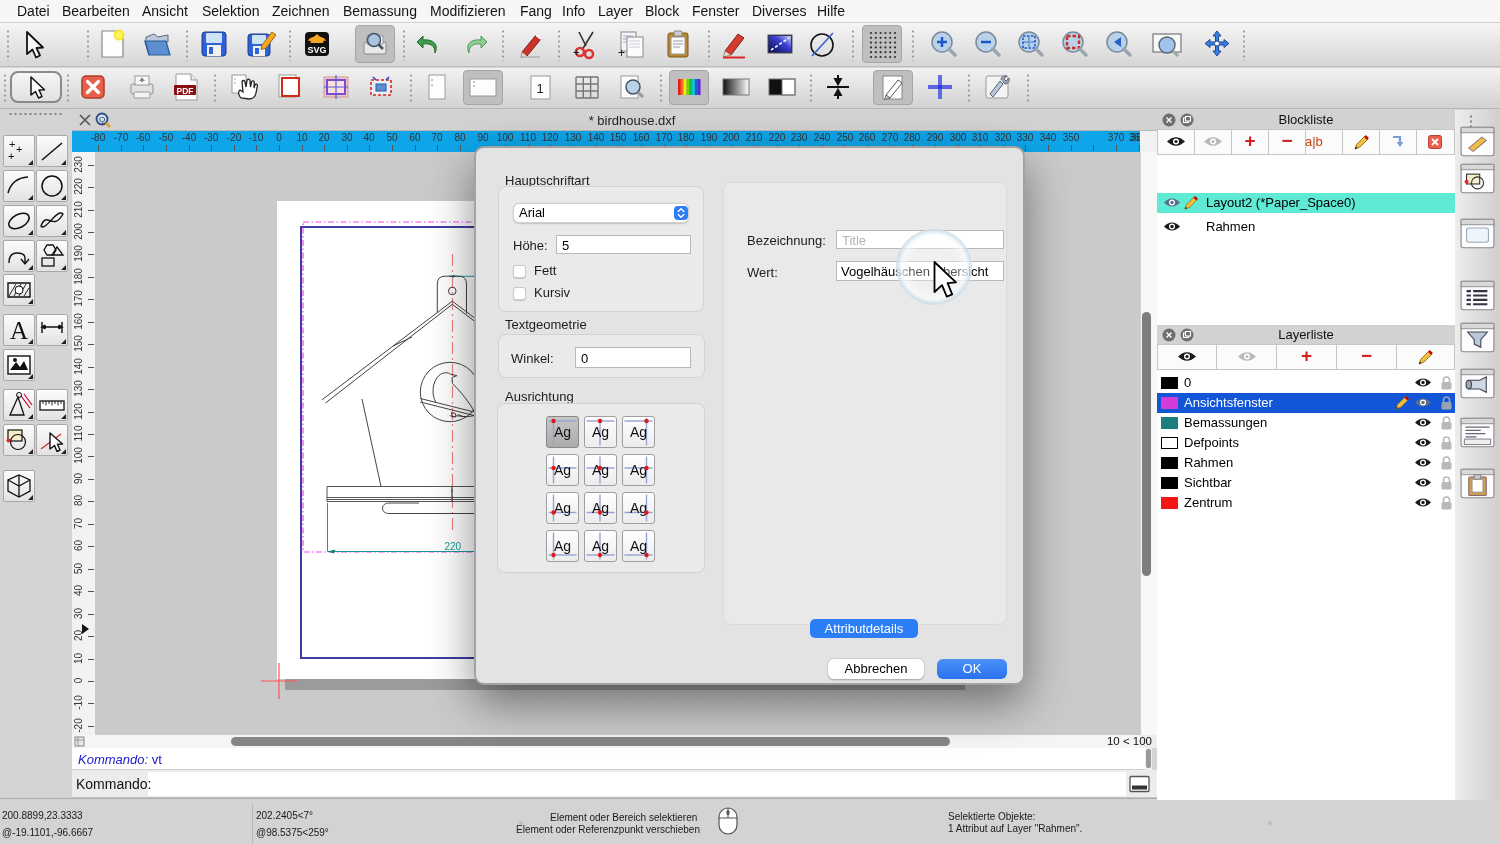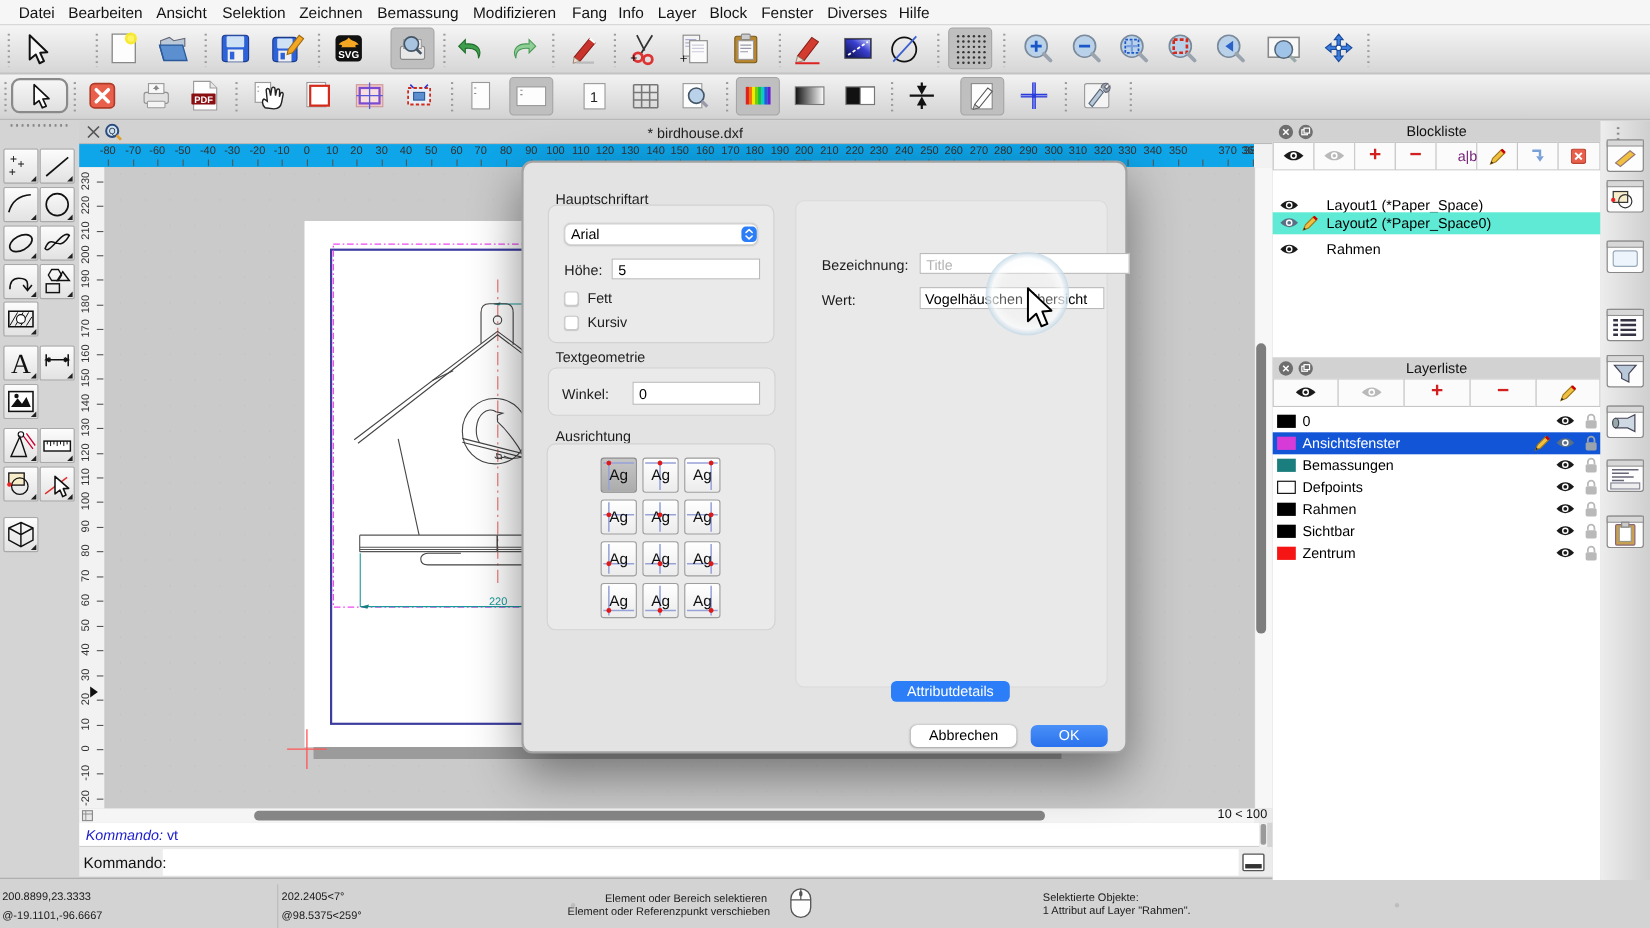--- a/index.html
+++ b/index.html
@@ -774,44 +774,36 @@
         <circle cx="10" cy="6.5" r="3" fill="#fff"></circle>
         <circle cx="10" cy="6.5" r="1.6" fill="#1a1a1a"></circle>
       </svg>
     <svg class="abs" style="left:46px;top:6px" width="20" height="13" viewBox="0 0 20 13">
         <path d="M1 6.5 Q10 -2 19 6.5 Q10 15 1 6.5 Z" fill="#b9b9b9"></path>
         <circle cx="10" cy="6.5" r="3" fill="#fff"></circle>
         <circle cx="10" cy="6.5" r="1.6" fill="#b9b9b9"></circle>
       </svg>
     <div class="abs" style="left:74px;width:38px;top:1px;font-size:19px;font-weight:bold;color:#d31f1f;text-align:center">+</div>
     <div class="abs" style="left:111px;width:38px;top:1px;font-size:19px;font-weight:bold;color:#d31f1f;text-align:center">−</div>
-    <div class="abs" style="left:148px;width:38px;top:5px;font-size:13px;color:#701a75;text-align:right">a|b</div>
+    <div class="abs" style="left:148px;width:38px;top:5px;font-size:13px;color:#c2410c;text-align:left">a|b</div>
     <svg class="abs" style="left:196px;top:5px" width="17" height="17" viewBox="0 0 17 17">
         <path d="M2 15 L4 10 L12 2 L15 5 L7 13 Z" fill="#f0c040" stroke="#a07818" stroke-width="1"></path>
         <path d="M12 2 L15 5" stroke="#c00" stroke-width="2.5"></path>
         <path d="M2 15 L4.5 14.2 L2.8 12.5 Z" fill="#222"></path>
       </svg>
     <svg class="abs" style="left:233px;top:5px" width="16" height="16" viewBox="0 0 16 16">
         <path d="M3 3 H10 V8" fill="none" stroke="#7aa0d8" stroke-width="2.2"></path>
         <path d="M10 13 L6.5 8 H13.5 Z" fill="#7aa0d8"></path>
       </svg>
     <svg class="abs" style="left:271px;top:6px" width="14" height="14" viewBox="0 0 14 14">
         <rect x="0.5" y="0.5" width="13" height="13" rx="2" fill="#e8604c" stroke="#b94434"></rect>
         <path d="M4 4 L10 10 M10 4 L4 10" stroke="#fff" stroke-width="1.8"></path>
       </svg>
   </div>
   <div class="plist" style="top:45px;height:170px">
-    <div class="lrow" style="top:22px">
-        <svg class="abs" style="left:6px;top:3px" width="18" height="13" viewBox="0 0 18 13">
-          <path d="M1 6.5 Q9 -1.5 17 6.5 Q9 14.5 1 6.5 Z" fill="#1a1a1a"></path>
-          <circle cx="9" cy="6.5" r="3" fill="#fff"></circle>
-          <circle cx="9" cy="6.5" r="1.7" fill="#1a1a1a"></circle>
-        </svg>
-        <span class="abs" style="left:49px;top:2px">Layout1 (*Paper_Space)</span>
-      </div>
     <div class="lrow" style="top:38px;background:#5eead4">
         <svg class="abs" style="left:6px;top:3px" width="18" height="13" viewBox="0 0 18 13">
           <path d="M1 6.5 Q9 -1.5 17 6.5 Q9 14.5 1 6.5 Z" fill="#5a6f85"></path>
           <circle cx="9" cy="6.5" r="3" fill="#fff"></circle>
           <circle cx="9" cy="6.5" r="1.7" fill="#5a6f85"></circle>
         </svg>
         <svg class="abs" style="left:26px;top:2px" width="16" height="16" viewBox="0 0 17 17">
           <path d="M2 15 L4 10 L12 2 L15 5 L7 13 Z" fill="#f0c040" stroke="#a07818" stroke-width="1"></path>
           <path d="M12 2 L15 5" stroke="#c00" stroke-width="2.5"></path>
           <path d="M2 15 L4.5 14.2 L2.8 12.5 Z" fill="#222"></path>
@@ -1126,21 +1118,21 @@
           <path d="M24.5 2.5 V 29.5" stroke="#97a2d8" stroke-width="1.4" fill="none"></path>
           <path d="M2.5 25 H 30.5" stroke="#97a2d8" stroke-width="1.4" fill="none"></path>
           <text x="16.5" y="20.5" font-size="14" text-anchor="middle" fill="#111" font-family="Liberation Sans">Ag</text>
           <circle cx="24.5" cy="25" r="2.2" fill="#e01818"></circle>
         </svg>
       </div>
     </div>
 
   <div class="abs" style="left:247px;top:34px;width:284px;height:443px;background:#e9e9e9;border:1px solid #dadada;border-radius:8px"></div>
   <div class="glabel" style="left:271px;top:85px">Bezeichnung:</div>
-  <div class="inp" style="left:360px;top:82px;width:191px;height:19px;padding:2px 0 0 5px;color:#b4b4b4">Title</div>
+  <div class="inp" style="left:360px;top:82px;width:168px;height:19px;padding:2px 0 0 5px;color:#b4b4b4">Title</div>
   <div class="glabel" style="left:271px;top:117px">Wert:</div>
   <div class="inp" style="left:360px;top:113px;width:168px;height:20px;padding:2px 0 0 4px">Vogelhäuschen Übersicht</div>
 
   <div class="abs" style="left:420px;top:81px;width:76px;height:76px;border-radius:50%;background:radial-gradient(circle, rgba(255,255,255,0.3) 0%, rgba(255,255,255,0.35) 45%, rgba(252,253,254,0.75) 60%, rgba(198,218,231,0.85) 70%, rgba(235,244,249,0.9) 77%, rgba(148,183,205,0.95) 85%, rgba(210,227,237,0.85) 91%, rgba(128,166,192,0.95) 96%, rgba(190,212,227,0.5) 99%, rgba(255,255,255,0) 100%)"></div>
   <svg class="abs" style="left:455px;top:112px" width="26" height="44" viewBox="0 0 26 44">
       <path d="M3.5 2 L3.5 32 L11 25.2 L15.8 36.6 L21.2 34.4 L16.6 23.2 L25 22.4 Z" fill="#fff" stroke="#000" stroke-width="1.8" stroke-linejoin="round"></path>
     </svg>
 
   <div class="abs" style="left:334px;top:471px;width:108px;height:19px;background:#2c7ef8;border-radius:5px;color:#fff;font-size:13px;text-align:center;line-height:19px">Attributdetails</div>
   <div class="abs" style="left:352px;top:511px;width:96px;height:20px;background:#fff;border-radius:6px;color:#000;font-size:13px;text-align:center;line-height:20px;box-shadow:0 0.5px 2px rgba(0,0,0,0.3)">Abbrechen</div>

